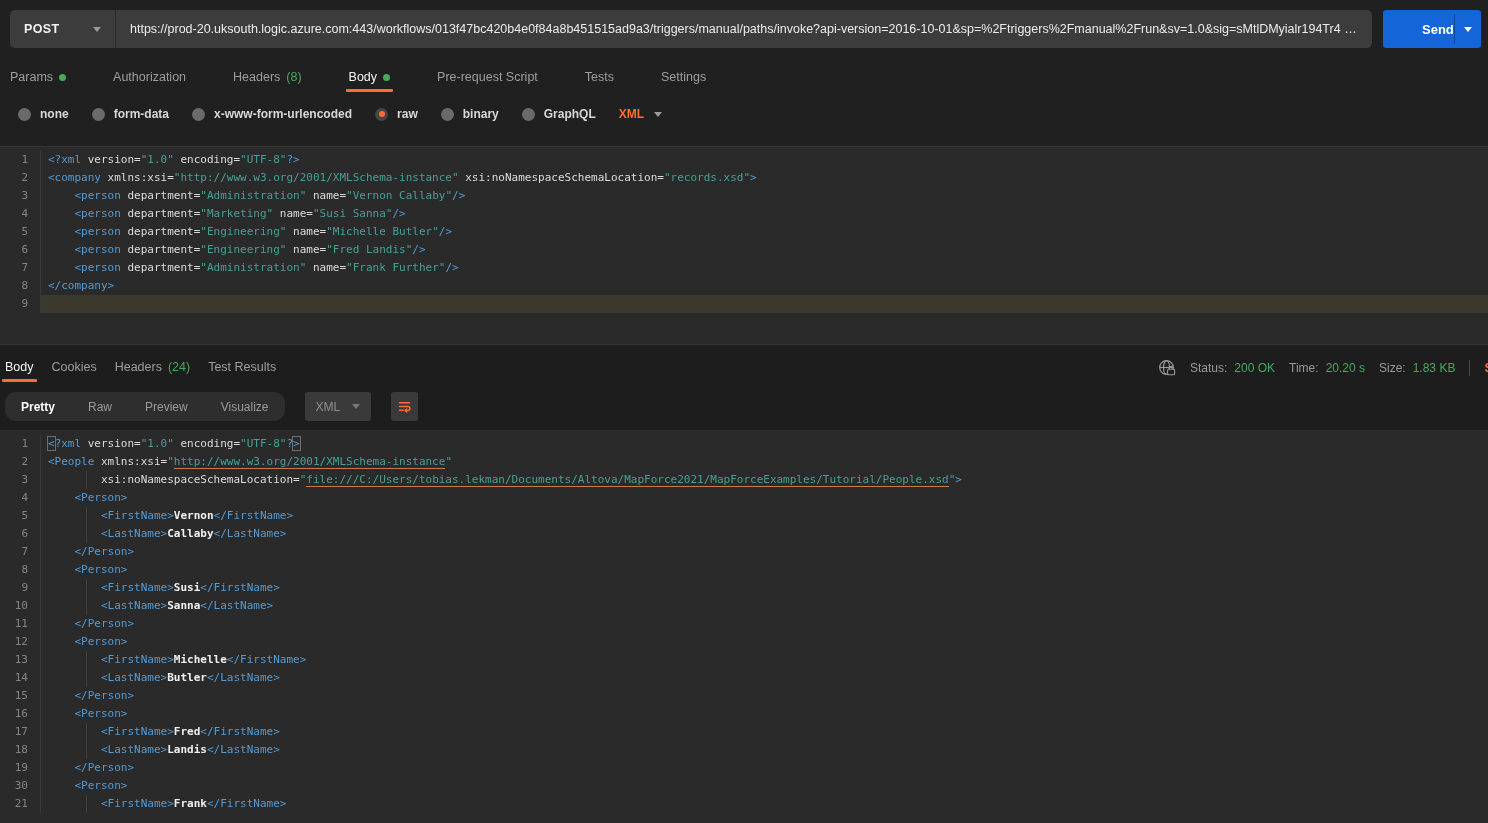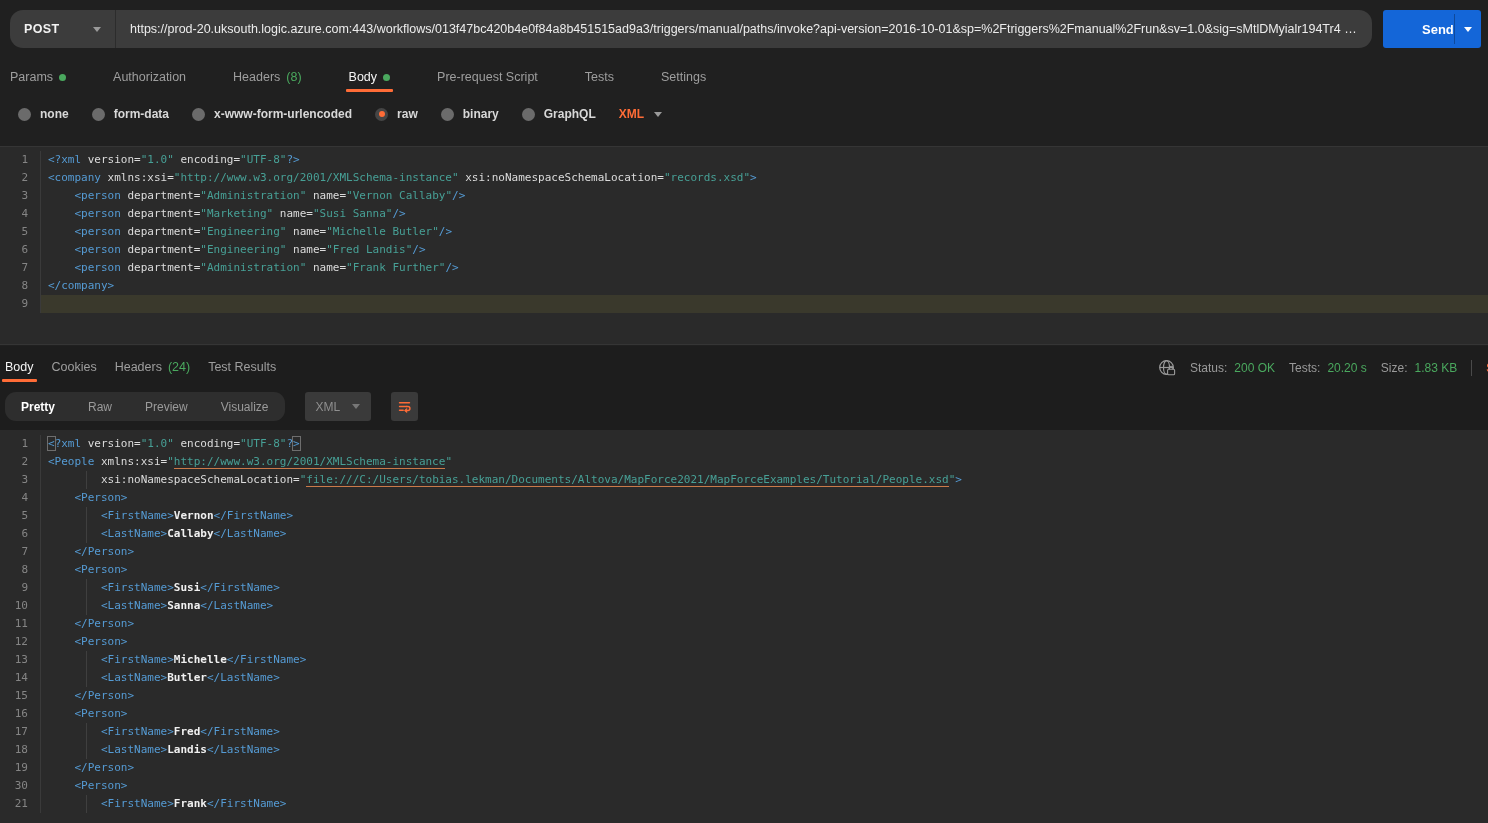--- a/index.html
+++ b/index.html
@@ -10,21 +10,21 @@
     font-family:"Liberation Sans", sans-serif;
     color:#d8d8d8;
   }
   :root{
     --accent:#ff6c37; --green:#4aa85e; --blue:#1466d8; --lnkline:#c97a4a;
     --tag:#559bd4; --attr:#dcdcdc; --str:#47a096; --txt:#f0f0f0;
   }
 
   
   .url-row{ position:absolute; top:10px; left:10px; width:1362px; height:38px;
-    background:#3c3c3c; border-radius:13px; display:flex; }
+    background:#3c3c3c; border-radius:5px; display:flex; }
   .method{ width:106px; display:flex; align-items:center; justify-content:space-between;
     padding:0 14px; font-weight:700; font-size:12.5px; letter-spacing:.4px; color:#f2f2f2;
     border-right:1px solid #2c2c2c; cursor:pointer; }
   .caret{ width:0; height:0; border-left:4px solid transparent; border-right:4px solid transparent;
     border-top:5px solid #9a9a9a; }
   .url-input{ flex:1; line-height:38px; padding:0 14px; font-size:12.5px; color:#ececec;
     white-space:pre; overflow:hidden; }
   .send-btn{ position:absolute; top:10px; left:1383px; width:98px; height:38px;
     background:var(--blue); border-radius:3px; display:flex; cursor:pointer; }
   .send-main{ flex:1; display:flex; align-items:center; justify-content:center;
@@ -231,21 +231,21 @@
         <ellipse cx="8.5" cy="8.5" rx="3" ry="6.8"></ellipse>
       </g>
       <rect x="9.6" y="10.2" width="7" height="5.6" rx="1" fill="#1d1d1d" stroke="#9a9a9a" stroke-width="1.1"></rect>
       <path d="M11.2 10.2v-1a1.9 1.9 0 0 1 3.8 0v1" fill="none" stroke="#9a9a9a" stroke-width="1.1"></path>
     </svg>
     <span class="pair">
       <span class="mlabel">Status:</span>
       <span class="mvalue">200 OK</span>
     </span>
     <span class="pair">
-      <span class="mlabel">Tests:</span>
+      <span class="mlabel">Time:</span>
       <span class="mvalue">20.20 s</span>
     </span>
     <span class="pair">
       <span class="mlabel">Size:</span>
       <span class="mvalue">1.83 KB</span>
     </span>
     <span class="vdiv"></span>
     <span class="save-link">Save Response</span>
   </div>
 

